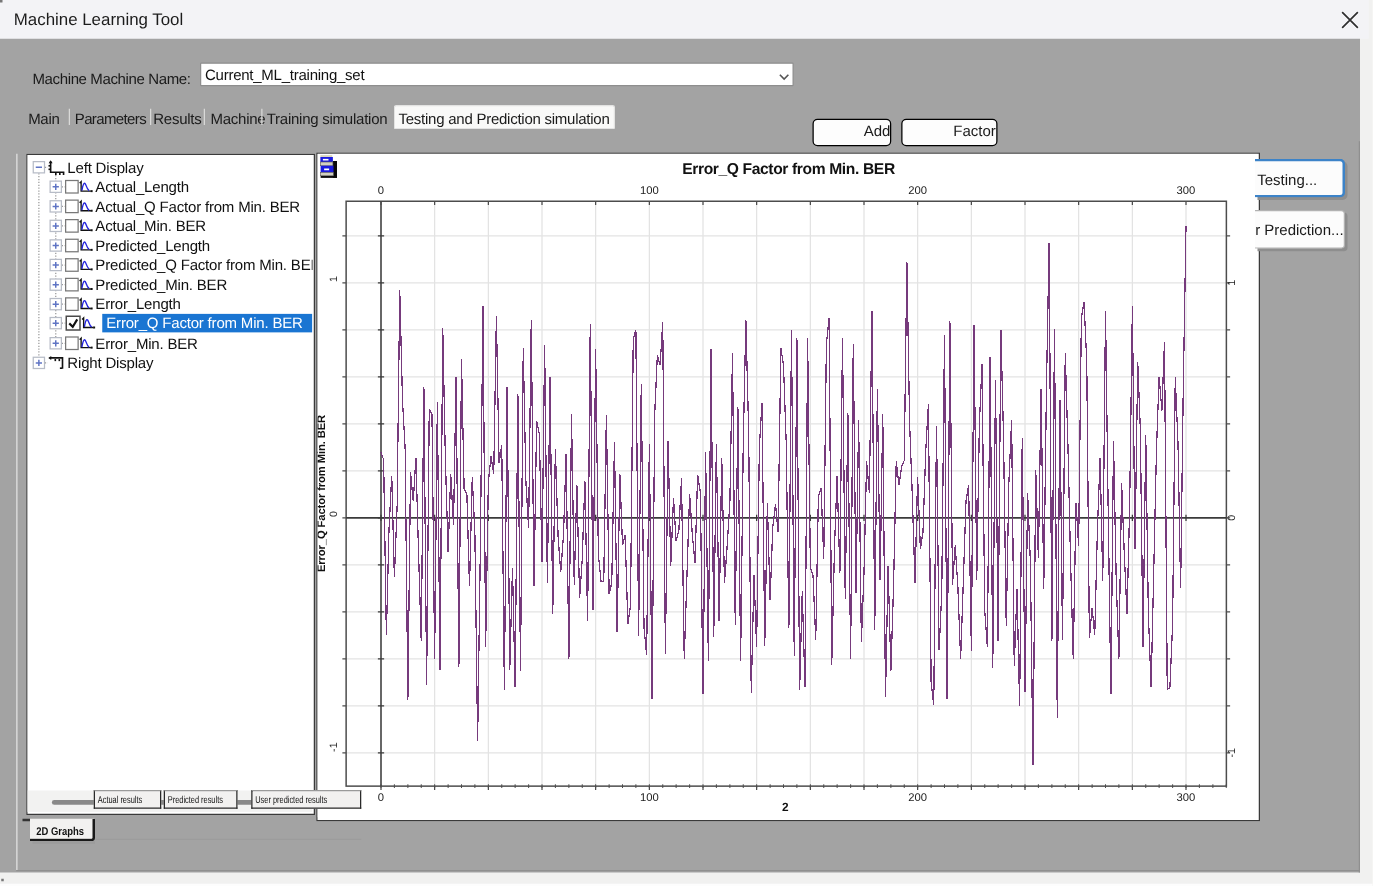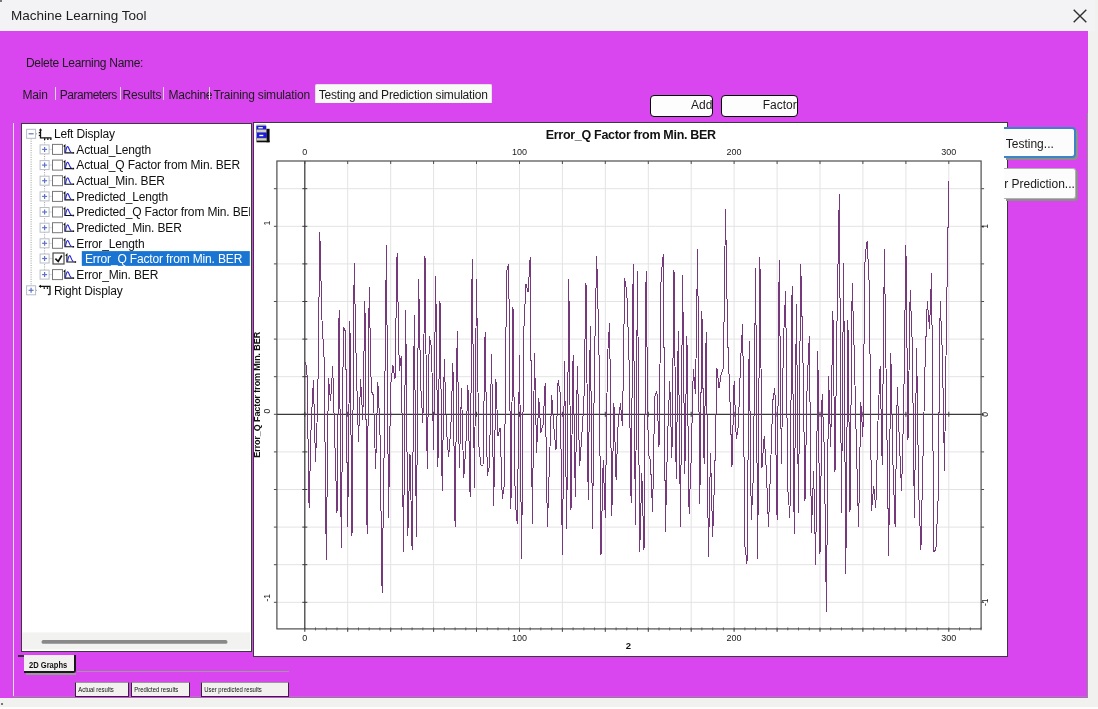--- a/index.html
+++ b/index.html
@@ -1,40 +1,46 @@
 <!DOCTYPE html>
 <html><head><meta charset="utf-8"><title>Machine Learning Tool</title><style>
 html,body{margin:0;padding:0;width:1098px;height:709px;background:#f1f1f0;
  font-family:"Liberation Sans",sans-serif;overflow:hidden;}
 *{box-sizing:border-box;}
 .abs{position:absolute;}
-#win{position:absolute;left:0;top:0;width:1088.3px;height:697.5px;background:#d946ef;}
+#win{position:absolute;left:0;top:0;width:1088.3px;height:697.5px;background:#a3a3a3;}
 #titlebar{position:absolute;left:0;top:0;width:1095px;height:31px;background:#f3f3f6;}
 #titlebar span{position:absolute;left:11px;top:8px;font-size:13.5px;color:#1c1c1c;}
 .btn{position:absolute;top:51.3px;height:21.3px;background:#fdfdfd;border:1px solid #000000;
  border-radius:4px;font-size:12px;color:#1a1a1a;text-align:right;line-height:19.5px;margin-top:44px;}
 .tabtxt{position:absolute;top:88px;font-size:12px;letter-spacing:-0.2px;color:#1b1b1b;white-space:nowrap;}
 .sep{position:absolute;top:87px;width:1px;height:13px;background:#d9d9d8;}
-.btab{position:absolute;top:682px;height:15.3px;background:#f2f1f0;border:1px solid #9a9a9a;
+.btab{position:absolute;top:632px;height:15.3px;background:#f2f1f0;border:1px solid #9a9a9a;
  border-bottom:1.8px solid #2a2a2a;border-left:1.4px solid #2a2a2a;border-right:1.4px solid #2a2a2a;
  font-size:8px;color:#111;white-space:nowrap;}
 .btab div{transform:scaleX(0.74);transform-origin:0 0;padding:2.2px 0 0 3px;}
 </style></head><body>
 <div id="win">
  <div id="titlebar">
       <span>Machine Learning Tool</span>
   <svg class="abs" style="left:1073px;top:9px" width="14" height="14" viewBox="0 0 14 14">
         <path d="M0.7 0.7 L13.3 13.3 M13.3 0.7 L0.7 13.3" stroke="#2f2f2f" stroke-width="1.4" fill="none"></path>
       </svg>
  </div>
  <div class="abs" style="left:0;top:0;width:2px;height:2px;background:#777"></div>
  <div class="abs" style="left:1086.6px;top:113px;width:1.6px;height:584.5px;background:#8f8f8f;"></div>
  <div class="abs" style="left:13px;top:695.8px;width:1075.2px;height:1.7px;background:#8f8f8f;"></div>
  <div class="abs" style="left:1px;top:703px;width:2px;height:2px;background:#777;"></div>
- <div class="abs" style="left:26px;top:55.5px;font-size:12px;letter-spacing:-0.3px;color:#1a1a1a;">Delete Learning Name:</div>
+ <div class="abs" style="left:26px;top:55.5px;font-size:12px;letter-spacing:-0.3px;color:#1a1a1a;">Machine Machine Name:</div>
+ <div class="abs" style="left:160px;top:50.4px;width:475.3px;height:19px;background:#fff;border:1.3px solid #8e8e8e;border-radius:1px;">
+   <div class="abs" style="left:3px;top:1.5px;font-size:12px;letter-spacing:-0.2px;color:#111;">Current_ML_training_set</div>
+   <svg class="abs" style="left:461.5px;top:7.5px" width="9" height="6" viewBox="0 0 9 6">
+        <path d="M0.9 0.8 L4.3 4.2 L7.7 0.8" fill="none" stroke="#555" stroke-width="1.3"></path>
+      </svg>
+ </div>
  <div class="btn" style="left:649.7px;width:63.7px;">Add</div>
  <div class="btn" style="left:720.7px;width:77px;">Factor</div>
 
  <div class="abs" style="left:315px;top:83.5px;width:177px;height:19.5px;background:#f9f9f8;border:1px solid #e3e3e2;border-bottom:none;border-radius:2px 2px 0 0;"></div>
  <div class="tabtxt" style="left:22.5px;">Main</div>
  <div class="tabtxt" style="left:59.8px;letter-spacing:-0.5px;">Parameters</div>
  <div class="tabtxt" style="left:122.6px;">Results</div>
  <div class="tabtxt" style="left:168.4px;">Machine</div>
  <div class="tabtxt" style="left:213.4px;text-align:center;">Training simulation</div>
  <div class="tabtxt" style="left:318.8px;">Testing and Prediction simulation</div>

